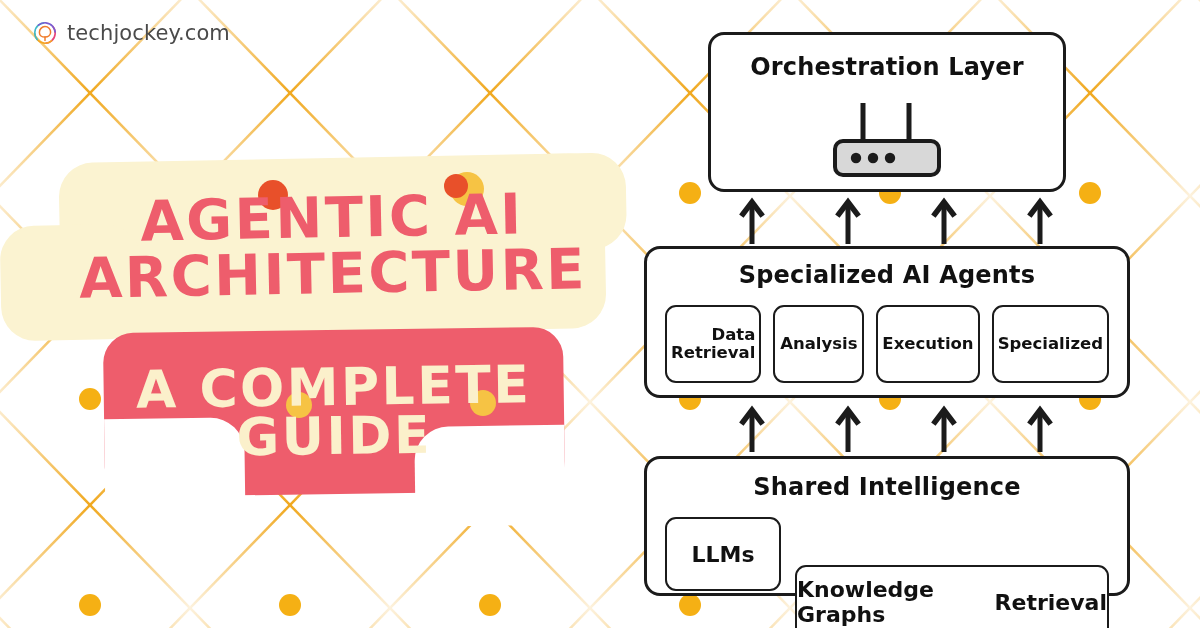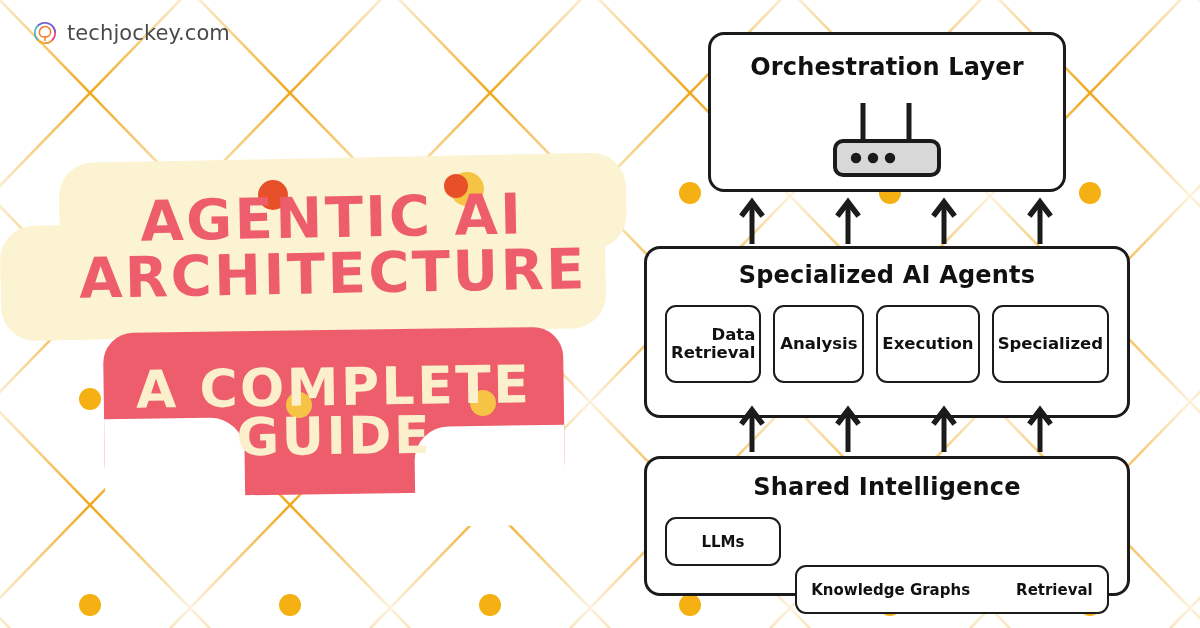--- a/index.html
+++ b/index.html
@@ -190,21 +190,21 @@
   #box-orchestration {
     left: 78px; top: 14px;
     width: 358px; height: 160px;
   }
   #box-orchestration .layer-title { margin-top: 18px; }
 
   .router-icon { position: absolute; left: 50%; transform: translateX(-50%); top: 62px; }
 
   #box-agents {
     left: 14px; top: 228px;
-    width: 486px; height: 172px;
+    width: 486px; height: 152px;
   }
   #box-agents .layer-title { margin-top: 12px; }
 
   .agent-row {
     position: absolute;
     left: 18px; right: 18px;
     top: 56px;
     display: flex;
     justify-content: space-between;
     gap: 12px;
@@ -234,29 +234,29 @@
   #box-shared .layer-title { margin-top: 14px; }
 
   .shared-row {
     position: absolute;
     left: 18px; right: 18px;
     top: 58px;
     display: flex;
     gap: 14px;
   }
   .shared-cell {
-    height: 49px;
+    height: 74px;
     border: 2.5px solid #1b1b1b;
     border-radius: 11px;
     background: #ffffff;
     display: flex;
     align-items: center;
     justify-content: center;
     font-family: "DejaVu Sans", sans-serif;
-    font-size: 15px;
+    font-size: 22px;
     font-weight: bold;
     color: #111111;
   }
   .shared-cell.narrow { width: 116px; }
   .shared-cell.wide   { flex: 1; gap: 46px; margin-top: 48px; }
 
   .arrow-band { position: absolute; left: 14px; width: 486px; height: 52px; }
 </style>
 </head>
 <body>

